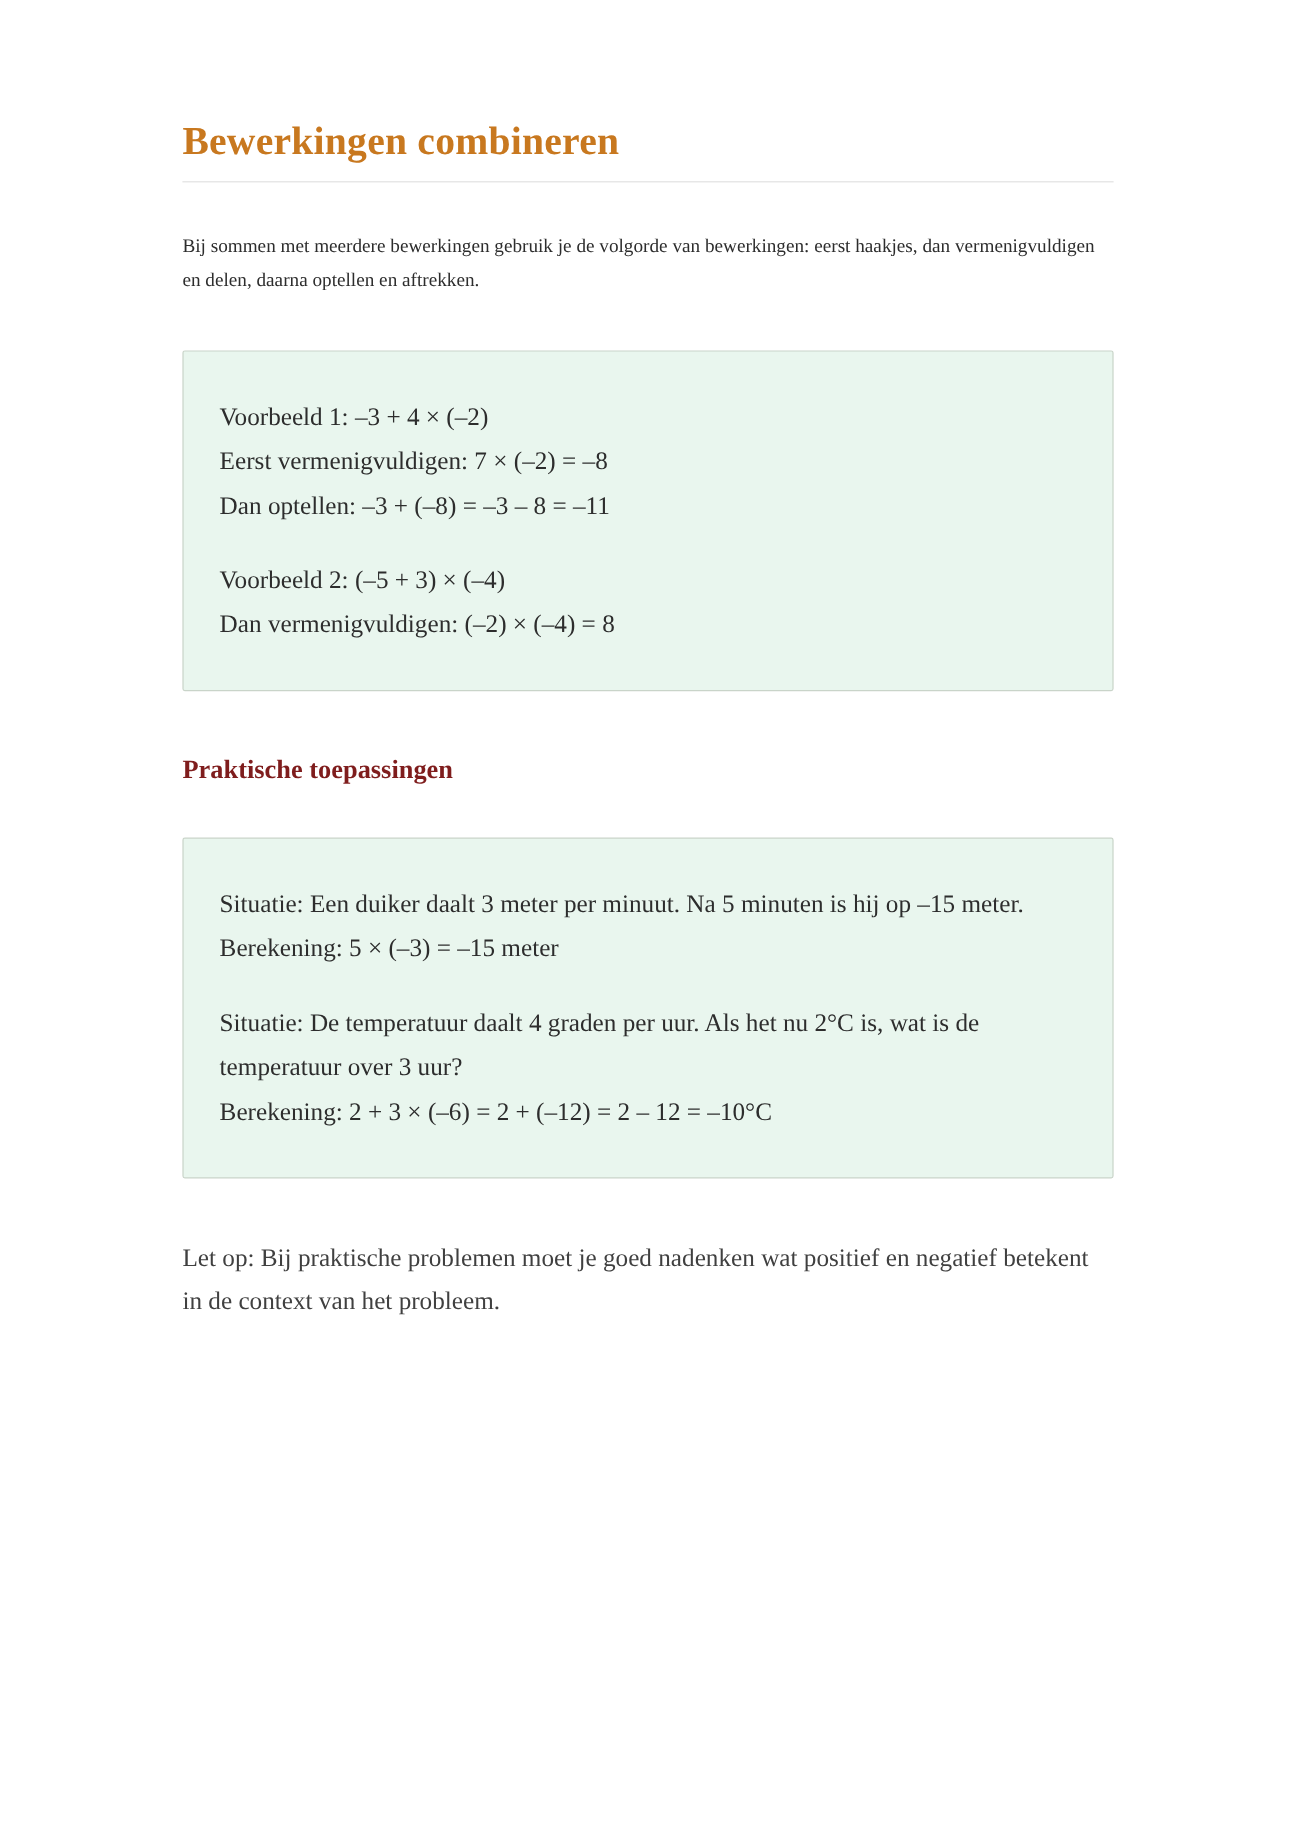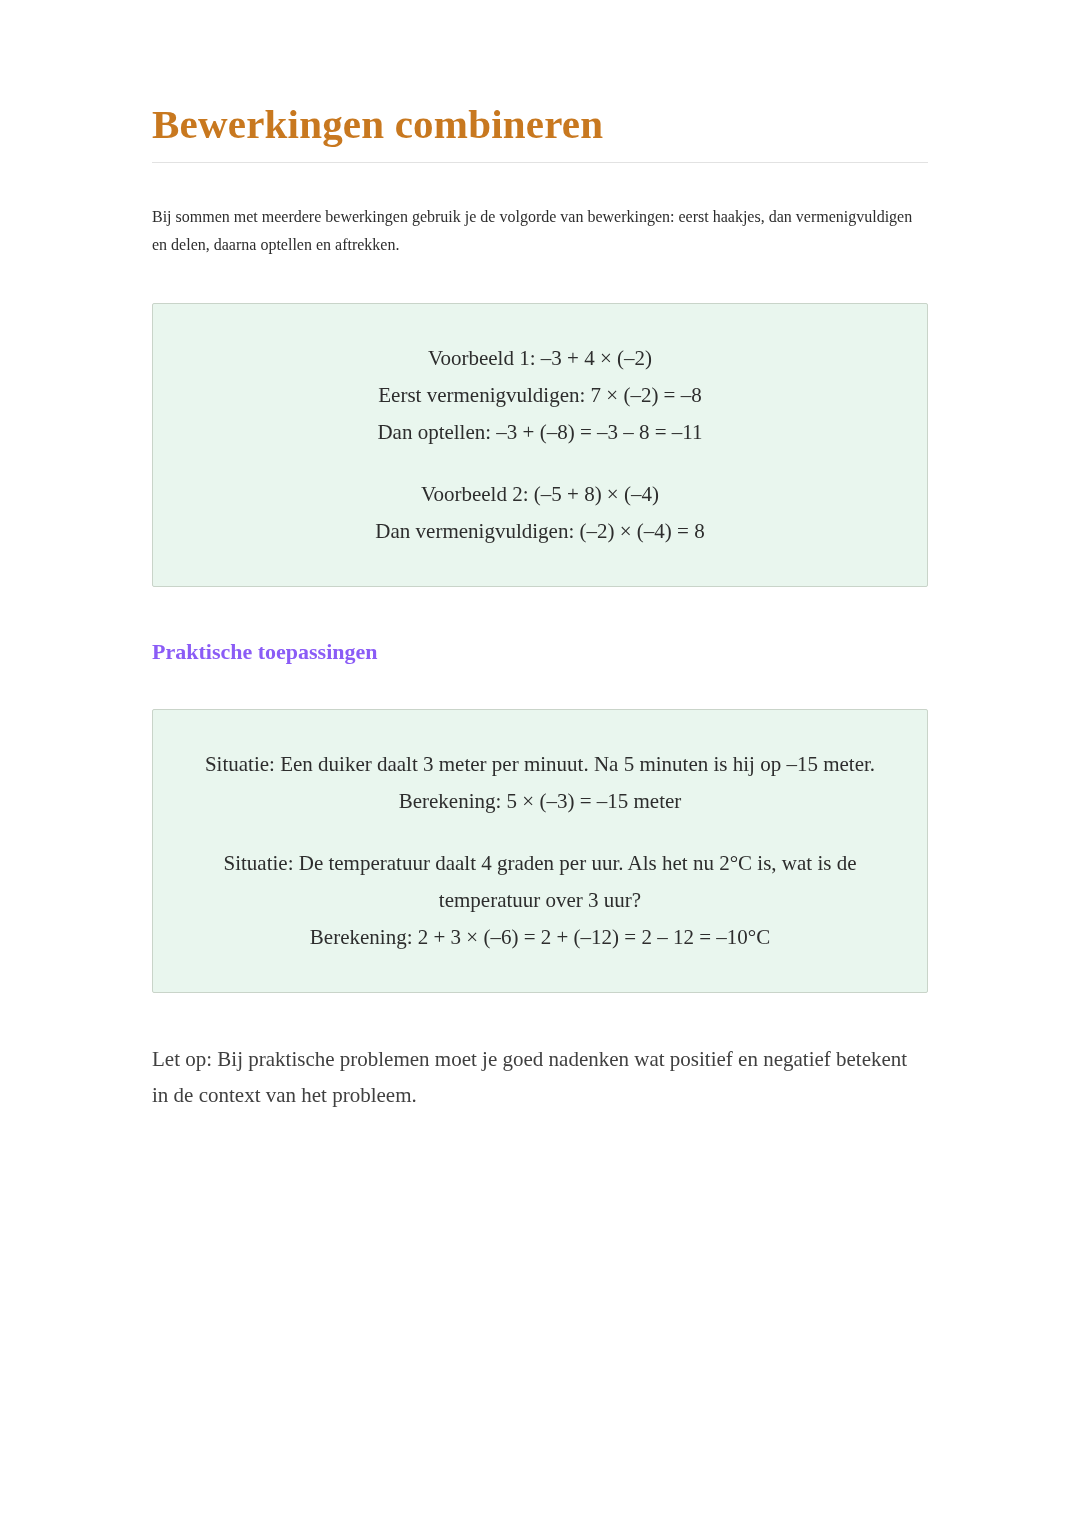--- a/index.html
+++ b/index.html
@@ -18,21 +18,21 @@
     width: 1080px;
     min-height: 1527px;
     position: relative;
   }
   .content {
     width: 776px;
     margin: 0 auto;
     padding-top: 100px;
   }
   h1[data-name="page-title"] {
-    font-size: 41px;
+    font-size: 33px;
     font-weight: bold;
     color: #c8781f;
     margin: 0 0 14px 0;
     letter-spacing: 0.2px;
   }
   hr.title-divider {
     border: none;
     border-top: 1px solid #e2e2e2;
     margin: 0 0 40px 0;
   }
@@ -50,25 +50,25 @@
     padding: 36px 30px;
   }
   .green-box .box-para {
     margin: 26px 0;
     font-size: 21px;
     line-height: 1.75;
     color: #2d2d2d;
   }
   .green-box .box-para:first-child { margin-top: 0; }
   .green-box .box-para:last-child { margin-bottom: 0; }
-  .green-box .line { display: block; text-align: center; }
+  .green-box .line { display: block; }
   h2[data-name="section-subheading"] {
     font-size: 22px;
     font-weight: bold;
-    color: #8b5cf6;
+    color: #7f1d1d;
     margin: 52px 0 0 0;
   }
   p.note-text {
     font-size: 21px;
     line-height: 1.75;
     margin: 48px 0 0 0;
     color: #404040;
   }
 </style>
 </head>
@@ -82,21 +82,21 @@
 
     <p class="body-text" data-name="intro-paragraph">Bij sommen met meerdere bewerkingen gebruik je de volgorde van bewerkingen: eerst haakjes, dan vermenigvuldigen en delen, daarna optellen en aftrekken.</p>
 
     <div class="green-box" data-name="examples-box">
       <p class="box-para" data-name="example-1">
         <span class="line" data-name="example-1-line-1">Voorbeeld 1: –3 + 4 × (–2)</span>
         <span class="line" data-name="example-1-line-2">Eerst vermenigvuldigen: 7 × (–2) = –8</span>
         <span class="line" data-name="example-1-line-3">Dan optellen: –3 + (–8) = –3 – 8 = –11</span>
       </p>
       <p class="box-para" data-name="example-2">
-        <span class="line" data-name="example-2-line-1">Voorbeeld 2: (–5 + 8) × (–4)</span>
+        <span class="line" data-name="example-2-line-1">Voorbeeld 2: (–5 + 3) × (–4)</span>
         <span class="line" data-name="example-2-line-3">Dan vermenigvuldigen: (–2) × (–4) = 8</span>
       </p>
     </div>
 
     <h2 data-name="section-subheading">Praktische toepassingen</h2>
 
     <div class="green-box" data-name="applications-box">
       <p class="box-para" data-name="situation-1">
         <span class="line" data-name="situation-1-text">Situatie: Een duiker daalt 3 meter per minuut. Na 5 minuten is hij op –15 meter.</span>
         <span class="line" data-name="situation-1-calculation">Berekening: 5 × (–3) = –15 meter</span>

